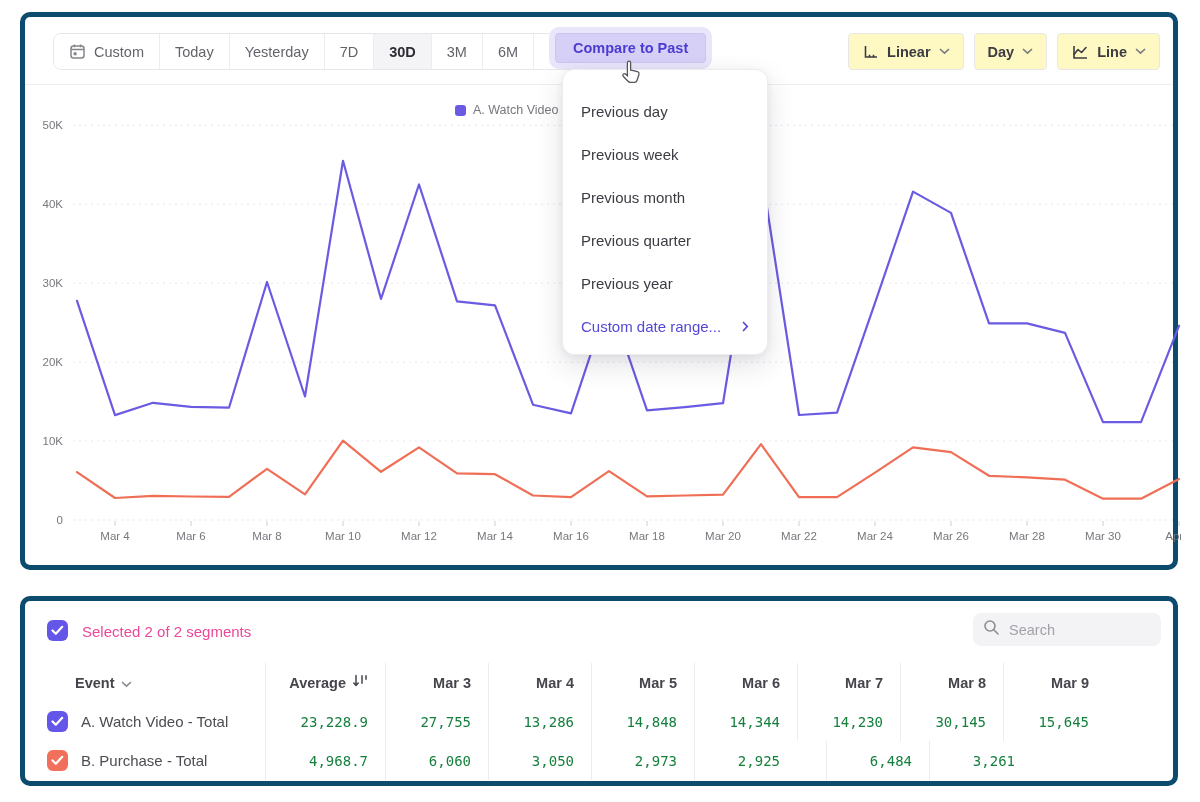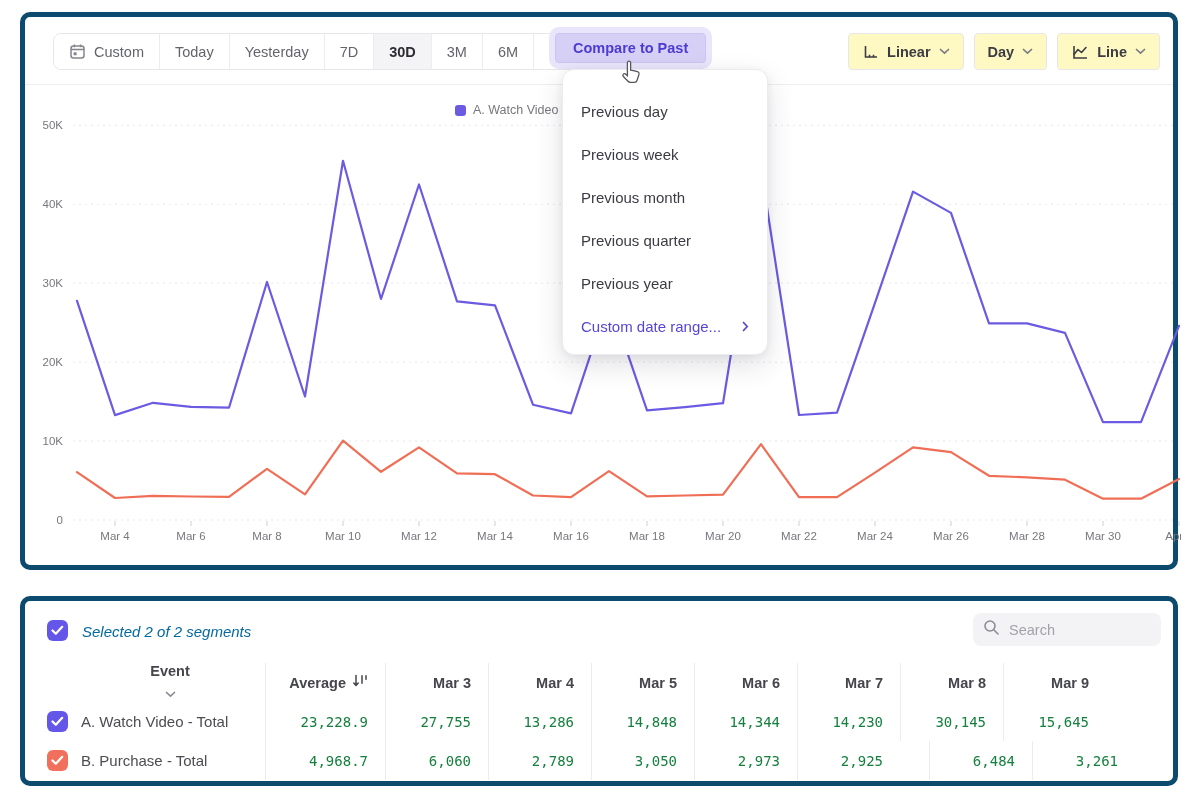--- a/index.html
+++ b/index.html
@@ -38,21 +38,21 @@
   .menu-item { height:43px; display:flex; align-items:center; padding:0 18px; font-size:15px; color:#3b3b43; cursor:pointer; }
   .menu-item.custom { color:#5546d6; justify-content:space-between; }
 
   
   #cursor { position:absolute; left:595px; top:42px; z-index:30; pointer-events:none; }
 
   
   #seg-header { position:absolute; left:0; right:0; top:0; height:58px; }
   .checkbox { width:21px; height:21px; border-radius:6px; display:flex; align-items:center; justify-content:center; flex:0 0 21px; cursor:pointer; }
   #seg-check { position:absolute; left:22px; top:19px; }
-  #seg-label { position:absolute; left:57px; top:22px; font-size:15px; color:#0369a1;font-style:italic; }
+  #seg-label { position:absolute; left:57px; top:22px; font-size:15px; color:#ec4899; }
   #search-box { position:absolute; right:12px; top:12px; width:188px; height:33px; background:#f3f3f5; border-radius:8px; display:flex; align-items:center; padding:0 10px; gap:9px; }
   #search-input { border:none; outline:none; background:transparent; font-family:inherit; font-size:14.5px; color:#3c3c42; width:130px; }
   #search-input::placeholder { color:#a2a2aa; }
 
   #seg-table { position:absolute; left:0; top:62px; width:1200px; }
   .trow { display:flex; height:39px; align-items:center; }
   .tcell { height:100%; display:flex; align-items:center; justify-content:flex-end; padding-right:17px; border-left:1px solid #ececf0; font-size:14px; }
   .tcell.first { justify-content:flex-start; border-left:none; padding-left:22px; padding-right:0; gap:13px; }
   .thead .tcell { font-size:14.5px; font-weight:bold; color:#45454c; gap:6px; }
   .thead .tcell.first { padding-left:50px; }
@@ -221,21 +221,21 @@
         <svg width="17" height="17" viewBox="0 0 17 17" fill="none" stroke="#8c8c94" stroke-width="1.6" stroke-linecap="round">
             <circle cx="7" cy="7" r="5"></circle>
             <path d="M10.8 10.8 L15 15"></path>
           </svg>
       </span>
       <input id="search-input" value="" placeholder="Search" style="">
     </div>
   </div>
   <div id="seg-table">
       <div class="trow thead">
-        <div class="tcell first" style="width: 240px; flex-direction: column;">
+        <div class="tcell first" style="width: 240px;">
           <span>Event</span>
           <span><svg width="11" height="7" viewBox="0 0 11 7" fill="none" stroke="#8a8a92" stroke-width="1.7" stroke-linecap="round">
               <path d="M1.5 1.5 L5.5 5.2 L9.5 1.5"></path>
             </svg></span>
         </div>
         <div class="tcell" style="width: 120px;">
           <span>Average</span>
           <span><svg width="16" height="14" viewBox="0 0 16 14" fill="none" stroke="#45454c" stroke-width="1.5" stroke-linecap="round">
               <path d="M4 1.5 v10 M4 11.5 L1.8 9 M4 11.5 L6.2 9"></path>
               <path d="M10 1.8 v7.4 M14 1.8 v3.4"></path>
@@ -285,21 +285,20 @@
         <div class="tcell first" style="width: 240px;">
           <span class="checkbox" style="background:#f0705c">
             <svg width="13" height="11" viewBox="0 0 13 11" fill="none" stroke="#fff" stroke-width="2.2" stroke-linecap="round" stroke-linejoin="round">
               <path d="M1.5 5.5 L4.8 8.8 L11.2 1.8"></path>
             </svg>
           </span>
           <span class="row-name">B. Purchase - Total</span>
         </div>
         <div class="tcell num" style="width: 120px;">4,968.7</div>
         <div class="tcell num" style="width: 103px;">6,060</div>
-        <div class="tcell num" style="width: 103px;">2,789</div>
         <div class="tcell num" style="width: 103px;">3,050</div>
         <div class="tcell num" style="width: 103px;">2,973</div>
         <div class="tcell num" style="width: 103px;">2,925</div>
         <div class="tcell num" style="width: 103px; margin-left: 29px;">6,484</div>
         <div class="tcell num" style="width: 103px;">3,261</div>
       </div>
     </div>
 </div>
 
 </body></html>

